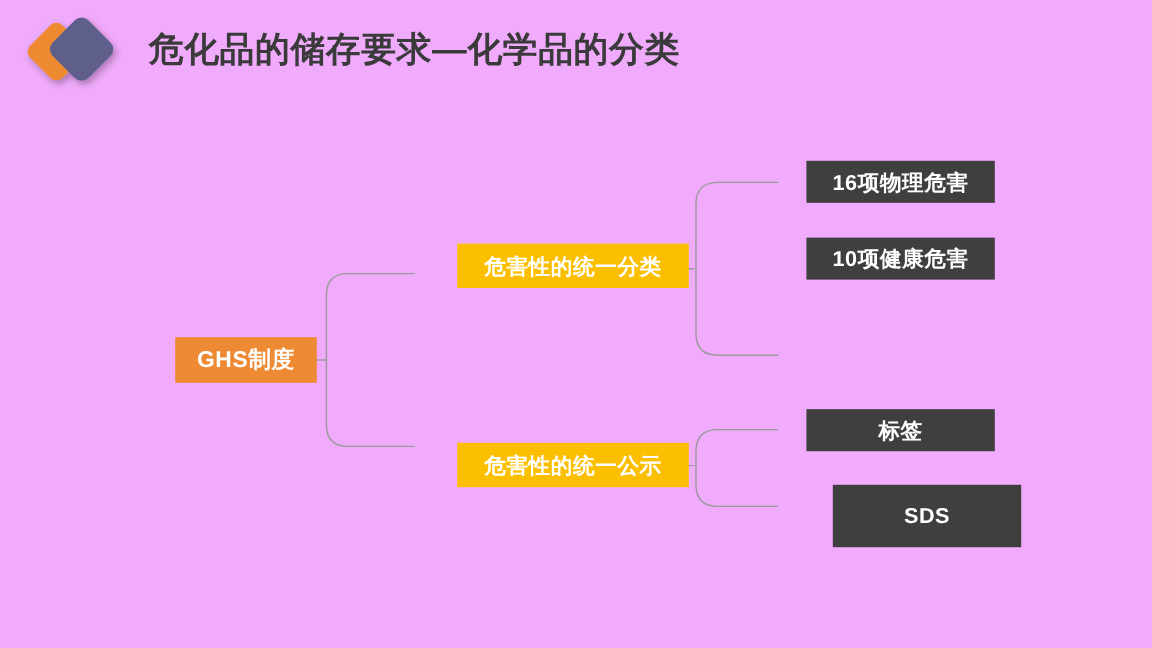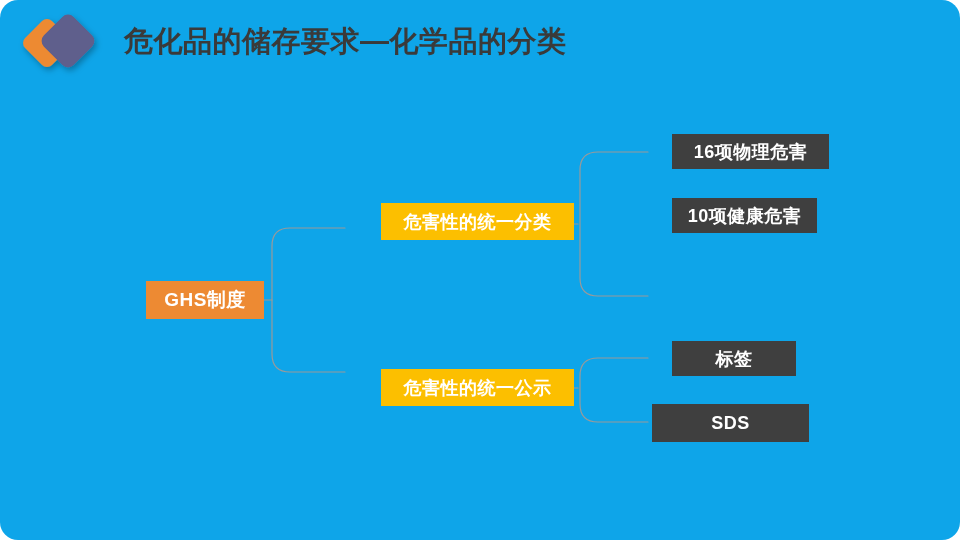--- a/index.html
+++ b/index.html
@@ -4,24 +4,23 @@
 <style>
   html, body {
     margin: 0;
     padding: 0;
     background: #ffffff;
   }
   #slide {
     position: relative;
     width: 960px;
     height: 540px;
-    background: #0ea5e9;
+    background: #f0abfc;
     overflow: hidden;
     font-family: "Liberation Sans", "DejaVu Sans", sans-serif;
-    border-radius: 18px;
   }
 
   
   #header {
     position: absolute;
     left: 0;
     top: 0;
     width: 960px;
     height: 92px;
   }
@@ -131,21 +130,21 @@
     </svg>
 
     <div class="node node-root" style="left:124px; top:281px; width:118px; height:38px;">GHS制度</div>
 
     <div class="node node-mid" style="left:359px; top:369px; width:193px; height:37px;">危害性的统一公示</div>
 
     <div class="node node-mid" style="left:359px; top:203px; width:193px; height:37px;">危害性的统一分类</div>
 
     <div class="node node-leaf" style="left:650px; top:134px; width:157px; height:35px;">16项物理危害</div>
 
-    <div class="node node-leaf" style="left:650px; top:198px; width:145px; height:35px;">10项健康危害</div>
+    <div class="node node-leaf" style="left:650px; top:198px; width:157px; height:35px;">10项健康危害</div>
 
 
-    <div class="node node-leaf" style="left:650px; top:341px; width:124px; height:35px;">标签</div>
+    <div class="node node-leaf" style="left:650px; top:341px; width:157px; height:35px;">标签</div>
 
-    <div class="node node-leaf" style="left:630px; top:404px; width:157px; height:38px;">SDS</div>
+    <div class="node node-leaf" style="left:672px; top:404px; width:157px; height:52px;">SDS</div>
 
   </div>
 </div>
 
 </body></html>

